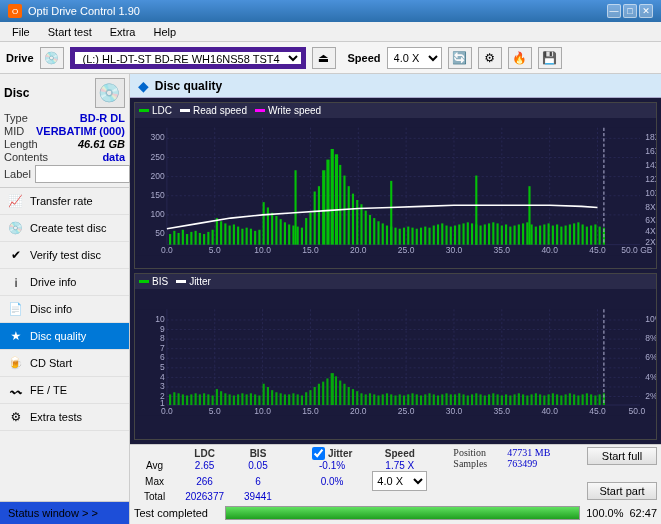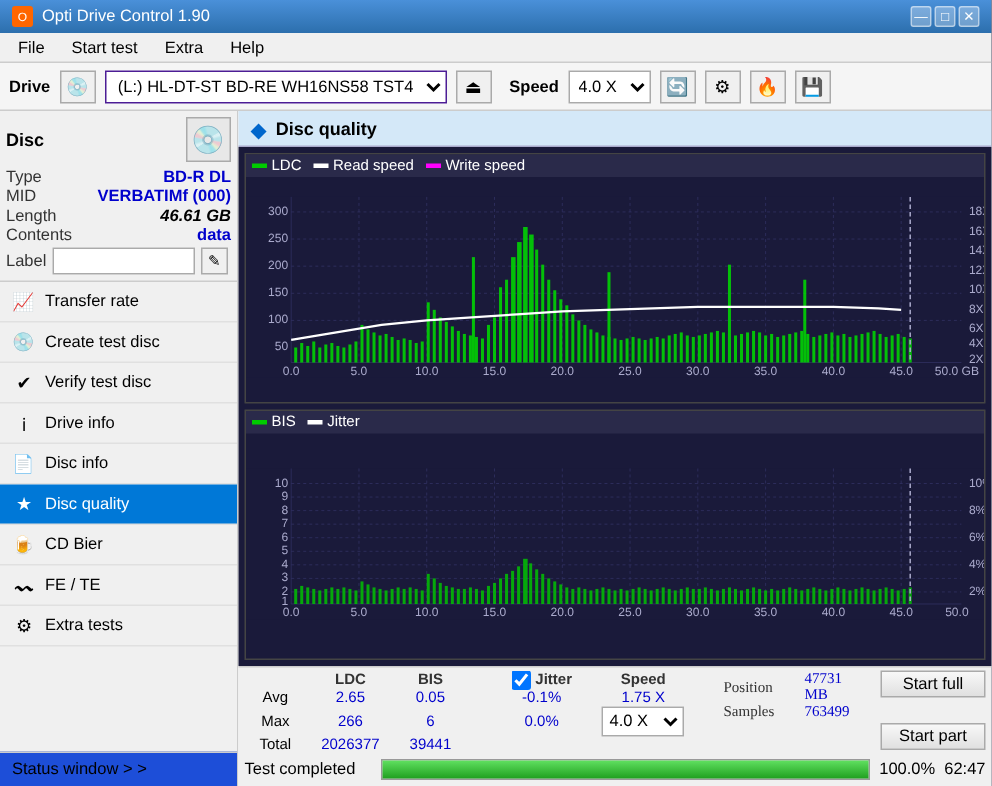--- a/index.html
+++ b/index.html
@@ -39,21 +39,21 @@
       display: flex;
       align-items: center;
       padding: 0 6px;
       border-bottom: 1px solid #ccc;
       gap: 6px;
     }
     .toolbar-label { font-size: 11px; font-weight: bold; }
     .drive-select {
       height: 22px;
       font-size: 11px;
-      border: 1px solid #4c1d95;
+      border: 5px solid #4c1d95;
       background: white;
       padding: 0 4px;
       min-width: 200px;
     }
     .toolbar-icon-btn {
       width: 24px; height: 22px;
       background: #f0f0f0;
       border: 1px solid #aaa;
       display: flex; align-items: center; justify-content: center;
       cursor: pointer; font-size: 12px;
@@ -62,21 +62,21 @@
     .speed-select { height: 22px; font-size: 11px; border: 1px solid #aaa; background: white; padding: 0 2px; width: 55px; }
 
     
     #main {
       display: flex;
       height: calc(524px - 22px - 20px - 32px);
     }
 
     
     #sidebar {
-      width: 159px;
+      width: 130px;
       background: #f0f0f0;
       border-right: 1px solid #ccc;
       display: flex;
       flex-direction: column;
       flex-shrink: 0;
     }
 
     
     #disc-panel {
       padding: 4px;
@@ -323,21 +323,21 @@
     <div class="nav-item">
       <span class="nav-icon">📄</span>
       <span>Disc info</span>
     </div>
     <div class="nav-item active">
       <span class="nav-icon">★</span>
       <span>Disc quality</span>
     </div>
     <div class="nav-item">
       <span class="nav-icon">🍺</span>
-      <span>CD Bier</span>
+      <span>CD Start</span>
     </div>
     <div class="nav-item">
       <span class="nav-icon">〰</span>
       <span>FE / TE</span>
     </div>
     <div class="nav-item">
       <span class="nav-icon">⚙</span>
       <span>Extra tests</span>
     </div>
 

